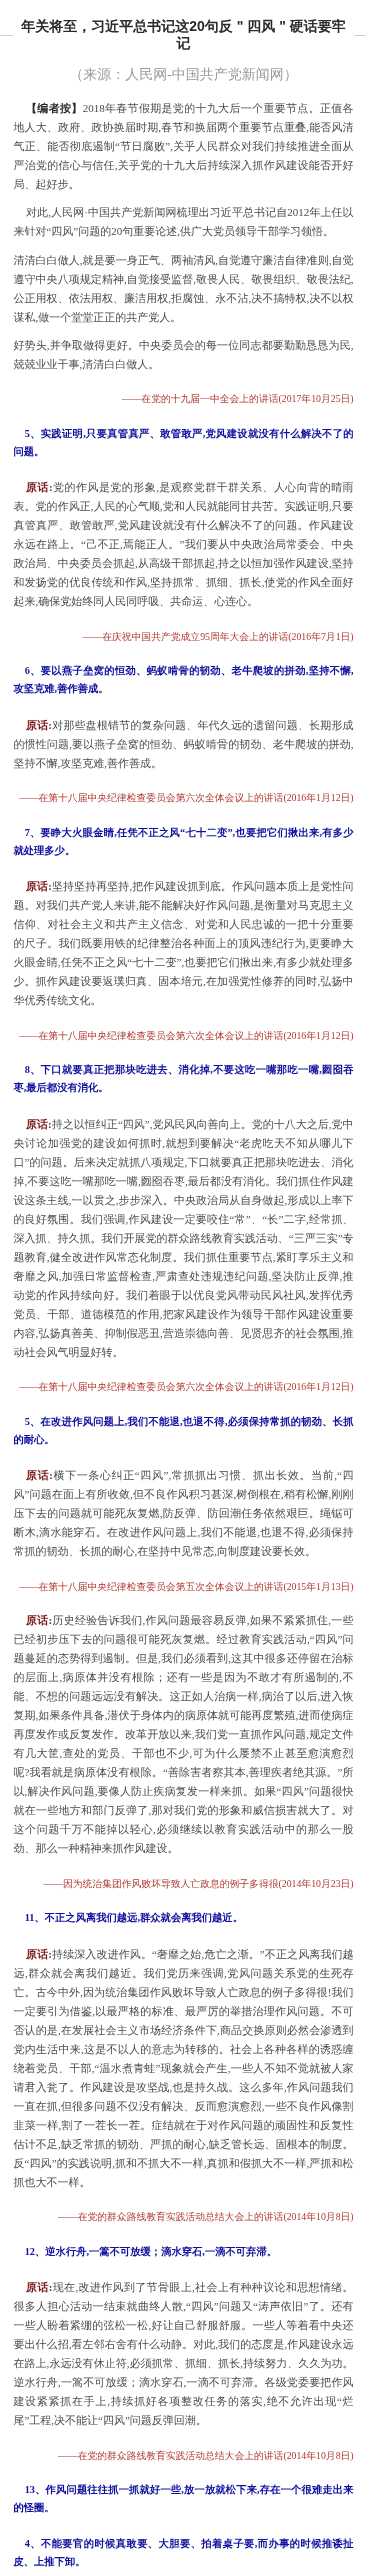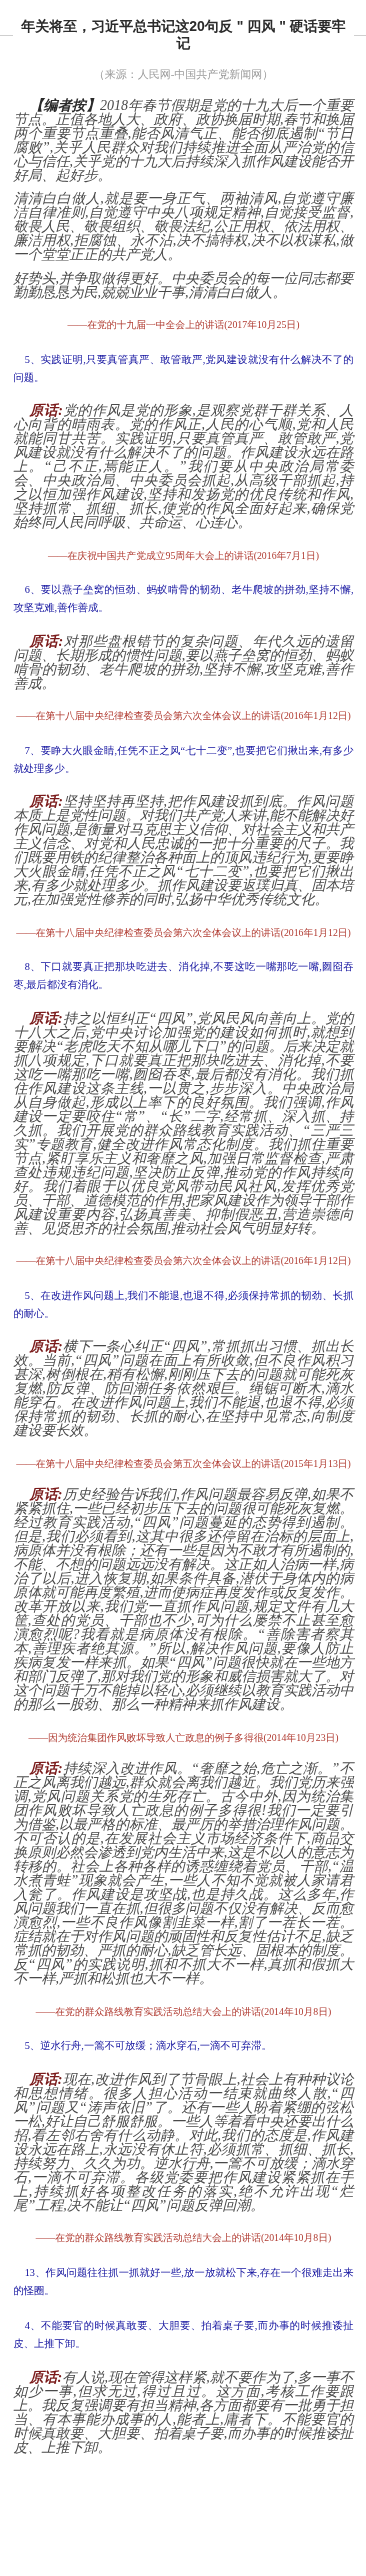--- a/index.html
+++ b/index.html
@@ -20,57 +20,58 @@
   }
   h1.title {
     position:relative; display:inline-block;
     margin:0; padding:0 7.2px;
     background:#ffffff;
     font-family:"Liberation Sans","DejaVu Sans",sans-serif;
     font-size:14px; line-height:17.5px; font-weight:bold; color:#2b2b2b;
   }
   .source {
     text-align:center; color:#9a9a9a;
-    font-size:11px; line-height:13.4px;
+    font-size:14px; line-height:13.4px;
     margin:15.5px 0 17.5px 0;
   }
   p.body {
-    font-size:14px; line-height:14px;
-    margin:9.3px 0; text-align:justify;font-style:italic;
+    font-size:11px; line-height:19px;
+    margin:9.3px 0; text-align:justify;
   }
   p.indent { text-indent:1.15em; }
   .note-label, .quote-label { font-weight:bold; }
   .note-label { color:#2b2b2b; }
   .quote-label { color:#7a1a1a; }
   p.quote { margin:15.5px 0 8.2px 0; }
   .attribution {
     color:#b03a30; font-size:9.8px; line-height:17px;
-    margin:16.5px 0; text-align:center;
+    margin:16.5px 0; text-align:right;
   }
   .item-heading {
-    color:#10109e; font-weight:normal;
+    color:#10109e; font-weight:bold;
     font-size:10.3px; line-height:18px;
     text-indent:1.1em; text-align:justify;
     margin:17.5px 0;
   }
 </style>
 </head>
 <body>
 
 <div class="page">
 
   <div class="title-wrap">
     <div class="title-rule"></div>
     <h1 class="title">年关将至，习近平总书记这20句反 " 四风 " 硬话要牢记</h1>
   </div>
 
   <div class="source">（来源：人民网-中国共产党新闻网）</div>
 
   <p class="body indent"><span class="note-label">【编者按】</span><span>2018年春节假期是党的十九大后一个重要节点。正值各地人大、政府、政协换届时期,春节和换届两个重要节点重叠,能否风清气正、能否彻底遏制“节日腐败”,关乎人民群众对我们持续推进全面从严治党的信心与信任,关乎党的十九大后持续深入抓作风建设能否开好局、起好步。</span></p>
 
+  <p class="body indent">对此,人民网·中国共产党新闻网梳理出习近平总书记自2012年上任以来针对“四风”问题的20句重要论述,供广大党员领导干部学习领悟。</p>
 
   <p class="body">清清白白做人,就是要一身正气、两袖清风,自觉遵守廉洁自律准则,自觉遵守中央八项规定精神,自觉接受监督,敬畏人民、敬畏组织、敬畏法纪,公正用权、依法用权、廉洁用权,拒腐蚀、永不沾,决不搞特权,决不以权谋私,做一个堂堂正正的共产党人。</p>
   <p class="body">好势头,并争取做得更好。中央委员会的每一位同志都要勤勤恳恳为民,兢兢业业干事,清清白白做人。</p>
 
   <div class="attribution">——在党的十九届一中全会上的讲话(2017年10月25日)</div>
 
   <div id="items-list">
   <div class="item">
     <div class="item-heading">5、实践证明,只要真管真严、敢管敢严,党风建设就没有什么解决不了的问题。</div>
     <p class="body quote indent"><span class="quote-label">原话:</span><span>党的作风是党的形象,是观察党群干群关系、人心向背的晴雨表。党的作风正,人民的心气顺,党和人民就能同甘共苦。实践证明,只要真管真严、敢管敢严,党风建设就没有什么解决不了的问题。作风建设永远在路上。“己不正,焉能正人。”我们要从中央政治局常委会、中央政治局、中央委员会抓起,从高级干部抓起,持之以恒加强作风建设,坚持和发扬党的优良传统和作风,坚持抓常、抓细、抓长,使党的作风全面好起来,确保党始终同人民同呼吸、共命运、心连心。</span></p>
@@ -100,26 +101,27 @@
     <p class="body quote indent"><span class="quote-label">原话:</span><span>横下一条心纠正“四风”,常抓抓出习惯、抓出长效。当前,“四风”问题在面上有所收敛,但不良作风积习甚深,树倒根在,稍有松懈,刚刚压下去的问题就可能死灰复燃,防反弹、防回潮任务依然艰巨。绳锯可断木,滴水能穿石。在改进作风问题上,我们不能退,也退不得,必须保持常抓的韧劲、长抓的耐心,在坚持中见常态,向制度建设要长效。</span></p>
     <div class="attribution">——在第十八届中央纪律检查委员会第五次全体会议上的讲话(2015年1月13日)</div>
   </div>
 
   <div class="item">
     <p class="body quote indent"><span class="quote-label">原话:</span><span>历史经验告诉我们,作风问题最容易反弹,如果不紧紧抓住,一些已经初步压下去的问题很可能死灰复燃。经过教育实践活动,“四风”问题蔓延的态势得到遏制。但是,我们必须看到,这其中很多还停留在治标的层面上,病原体并没有根除；还有一些是因为不敢才有所遏制的,不能、不想的问题远远没有解决。这正如人治病一样,病治了以后,进入恢复期,如果条件具备,潜伏于身体内的病原体就可能再度繁殖,进而使病症再度发作或反复发作。改革开放以来,我们党一直抓作风问题,规定文件有几大筐,查处的党员、干部也不少,可为什么屡禁不止甚至愈演愈烈呢?我看就是病原体没有根除。“善除害者察其本,善理疾者绝其源。”所以,解决作风问题,要像人防止疾病复发一样来抓。如果“四风”问题很快就在一些地方和部门反弹了,那对我们党的形象和威信损害就大了。对这个问题千万不能掉以轻心,必须继续以教育实践活动中的那么一股劲、那么一种精神来抓作风建设。</span></p>
     <div class="attribution">——因为统治集团作风败坏导致人亡政息的例子多得很(2014年10月23日)</div>
   </div>
 
   <div class="item">
+    <div class="item-heading">11、不正之风离我们越远,群众就会离我们越近。</div>
     <p class="body quote indent"><span class="quote-label">原话:</span><span>持续深入改进作风。“奢靡之始,危亡之渐。”不正之风离我们越远,群众就会离我们越近。我们党历来强调,党风问题关系党的生死存亡。古今中外,因为统治集团作风败坏导致人亡政息的例子多得很!我们一定要引为借鉴,以最严格的标准、最严厉的举措治理作风问题。不可否认的是,在发展社会主义市场经济条件下,商品交换原则必然会渗透到党内生活中来,这是不以人的意志为转移的。社会上各种各样的诱惑缠绕着党员、干部,“温水煮青蛙”现象就会产生,一些人不知不觉就被人家请君入瓮了。作风建设是攻坚战,也是持久战。这么多年,作风问题我们一直在抓,但很多问题不仅没有解决、反而愈演愈烈,一些不良作风像割韭菜一样,割了一茬长一茬。症结就在于对作风问题的顽固性和反复性估计不足,缺乏常抓的韧劲、严抓的耐心,缺乏管长远、固根本的制度。反“四风”的实践说明,抓和不抓大不一样,真抓和假抓大不一样,严抓和松抓也大不一样。</span></p>
     <div class="attribution">——在党的群众路线教育实践活动总结大会上的讲话(2014年10月8日)</div>
   </div>
 
   <div class="item">
-    <div class="item-heading">5、逆水行舟,一篙不可放缓；滴水穿石,一滴不可弃滞。</div>
+    <div class="item-heading">12、逆水行舟,一篙不可放缓；滴水穿石,一滴不可弃滞。</div>
     <p class="body quote indent"><span class="quote-label">原话:</span><span>现在,改进作风到了节骨眼上,社会上有种种议论和思想情绪。很多人担心活动一结束就曲终人散,“四风”问题又“涛声依旧”了。还有一些人盼着紧绷的弦松一松,好让自己舒服舒服。一些人等着看中央还要出什么招,看左邻右舍有什么动静。对此,我们的态度是,作风建设永远在路上,永远没有休止符,必须抓常、抓细、抓长,持续努力、久久为功。逆水行舟,一篙不可放缓；滴水穿石,一滴不可弃滞。各级党委要把作风建设紧紧抓在手上,持续抓好各项整改任务的落实,绝不允许出现“烂尾”工程,决不能让“四风”问题反弹回潮。</span></p>
     <div class="attribution">——在党的群众路线教育实践活动总结大会上的讲话(2014年10月8日)</div>
   </div>
 
   <div class="item">
     <div class="item-heading">13、作风问题往往抓一抓就好一些,放一放就松下来,存在一个很难走出来的怪圈。</div>
   </div>
 
   <div class="item">
     <div class="item-heading">4、不能要官的时候真敢要、大胆要、拍着桌子要,而办事的时候推诿扯皮、上推下卸。</div>

